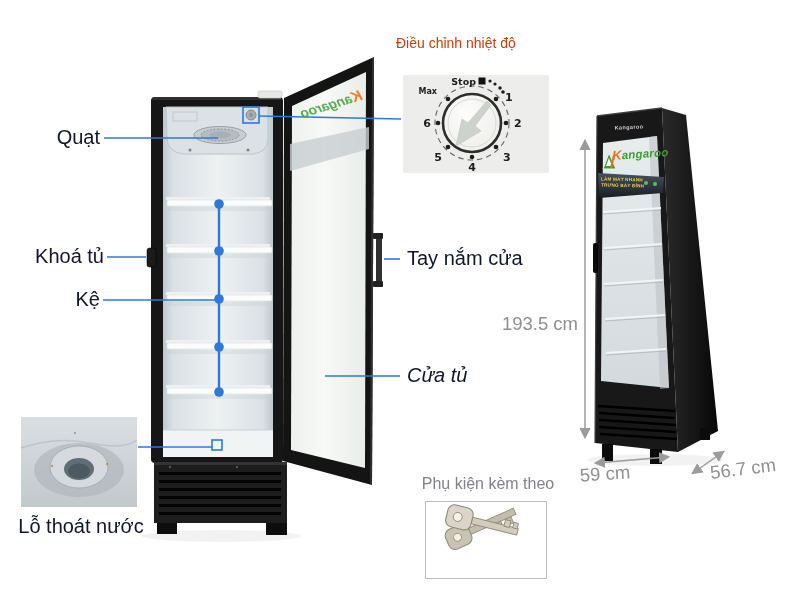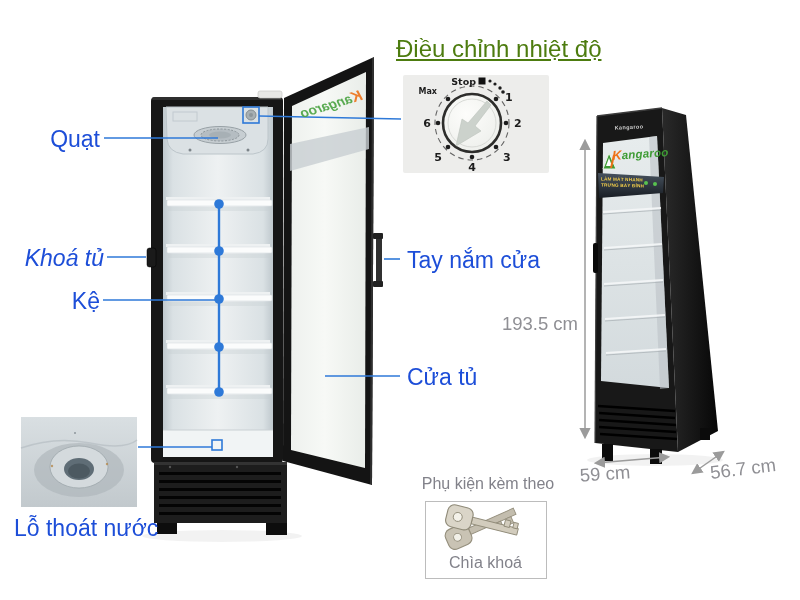--- a/index.html
+++ b/index.html
@@ -1,23 +1,23 @@
 <!DOCTYPE html>
 <html><head>
 <meta charset="utf-8">
 <style>
   html,body{margin:0;padding:0;background:#fff;}
   .stage{position:relative;width:800px;height:600px;background:#ffffff;overflow:hidden;
          font-family:"Liberation Sans",sans-serif;}
   .stage svg.art{position:absolute;left:0;top:0;z-index:1;}
-  .lbl{position:absolute;z-index:2;color:#1d4ed8;font-size:23px;line-height:1.05;white-space:nowrap;}
+  .lbl{position:absolute;z-index:2;color:#0f172a;font-size:20px;line-height:1.05;white-space:nowrap;}
   .lbl.right{text-align:right;}
   .lbl.center{text-align:center;}
   .dim{color:#8f8f94;font-size:18.5px;}
-  .sect{color:#4d7c0f;font-size:24px;text-decoration:underline;}
+  .sect{color:#c2410c;font-size:14px;}
   .acc-head{font-size:16px;color:#82828a;}
   .acc-label{font-size:16px;color:#82828a;}
   .key-box{position:absolute;z-index:2;left:425px;top:501px;width:120px;height:76px;
            border:1px solid #bcbcbc;background:transparent;}
   .brand-top{position:absolute;z-index:2;left:608px;top:124px;width:42px;text-align:center;
              font-size:5.5px;letter-spacing:.4px;color:#cfcfcf;transform:rotate(-3deg);font-weight:bold;}
   .brand-logo{position:absolute;z-index:2;left:612px;top:146px;font-size:11.5px;font-weight:bold;
               font-style:italic;transform:rotate(-4deg);letter-spacing:.2px;}
   .brand-logo .k{color:#ee7219;font-size:13px;}
   .brand-logo .rest{color:#3f9c35;}
@@ -298,33 +298,32 @@
         <circle cx="219" cy="251" r="4.8"></circle>
       <circle cx="219" cy="299" r="4.8"></circle>
         <circle cx="219" cy="347" r="4.8"></circle>
       <circle cx="219" cy="392" r="4.8"></circle>
     </g>
   </svg>
 
   <div class="lbl sect" style="left:396px;top:36px;">Điều chỉnh nhiệt độ</div>
 
   <div class="lbl right" style="left:20px;top:127px;width:80px;">Quạt</div>
-  <div class="lbl right" style="left:20px;top:246px;width:84px;font-style:italic;">Khoá tủ</div>
+  <div class="lbl right" style="left:20px;top:246px;width:84px;">Khoá tủ</div>
   <div class="lbl right" style="left:20px;top:289px;width:80px;">Kệ</div>
   <div class="lbl" style="left:407px;top:248px;">Tay nắm cửa</div>
   <div class="lbl center" style="left:14px;top:516px;width:134px;">Lỗ thoát nước</div>
-  <div class="lbl" style="left:407px;top:365px;">Cửa tủ</div>
+  <div class="lbl" style="left:407px;top:365px;font-style:italic;">Cửa tủ</div>
 
   <div class="lbl dim right" style="left:468px;top:278px;width:110px;margin-top:36px;">193.5 cm</div>
   <div class="lbl dim center" style="left:572px;top:464px;width:66px;transform:rotate(-4deg);">59 cm</div>
   <div class="lbl dim center" style="left:702px;top:459px;width:82px;transform:rotate(-7deg);">56.7 cm</div>
 
   <div class="lbl acc-head center" style="left:398px;top:476px;width:180px;">Phụ kiện kèm theo</div>
   <div class="key-box"></div>
-  <div class="lbl acc-label center" style="left:426px;top:555px;width:119px;">Chìa khoá</div>
 
   <div class="brand-top">Kangaroo</div>
   <div class="brand-logo"><span class="k">K</span><span class="rest">angaroo</span></div>
   <div class="sticker">
     <div>LÀM MÁT NHANH</div>
     <div>TRƯNG BÀY ĐỈNH</div>
   </div>
   <div class="door-mirror"><span class="k">K</span><span class="rest">angaroo</span></div>
 
 </div>

